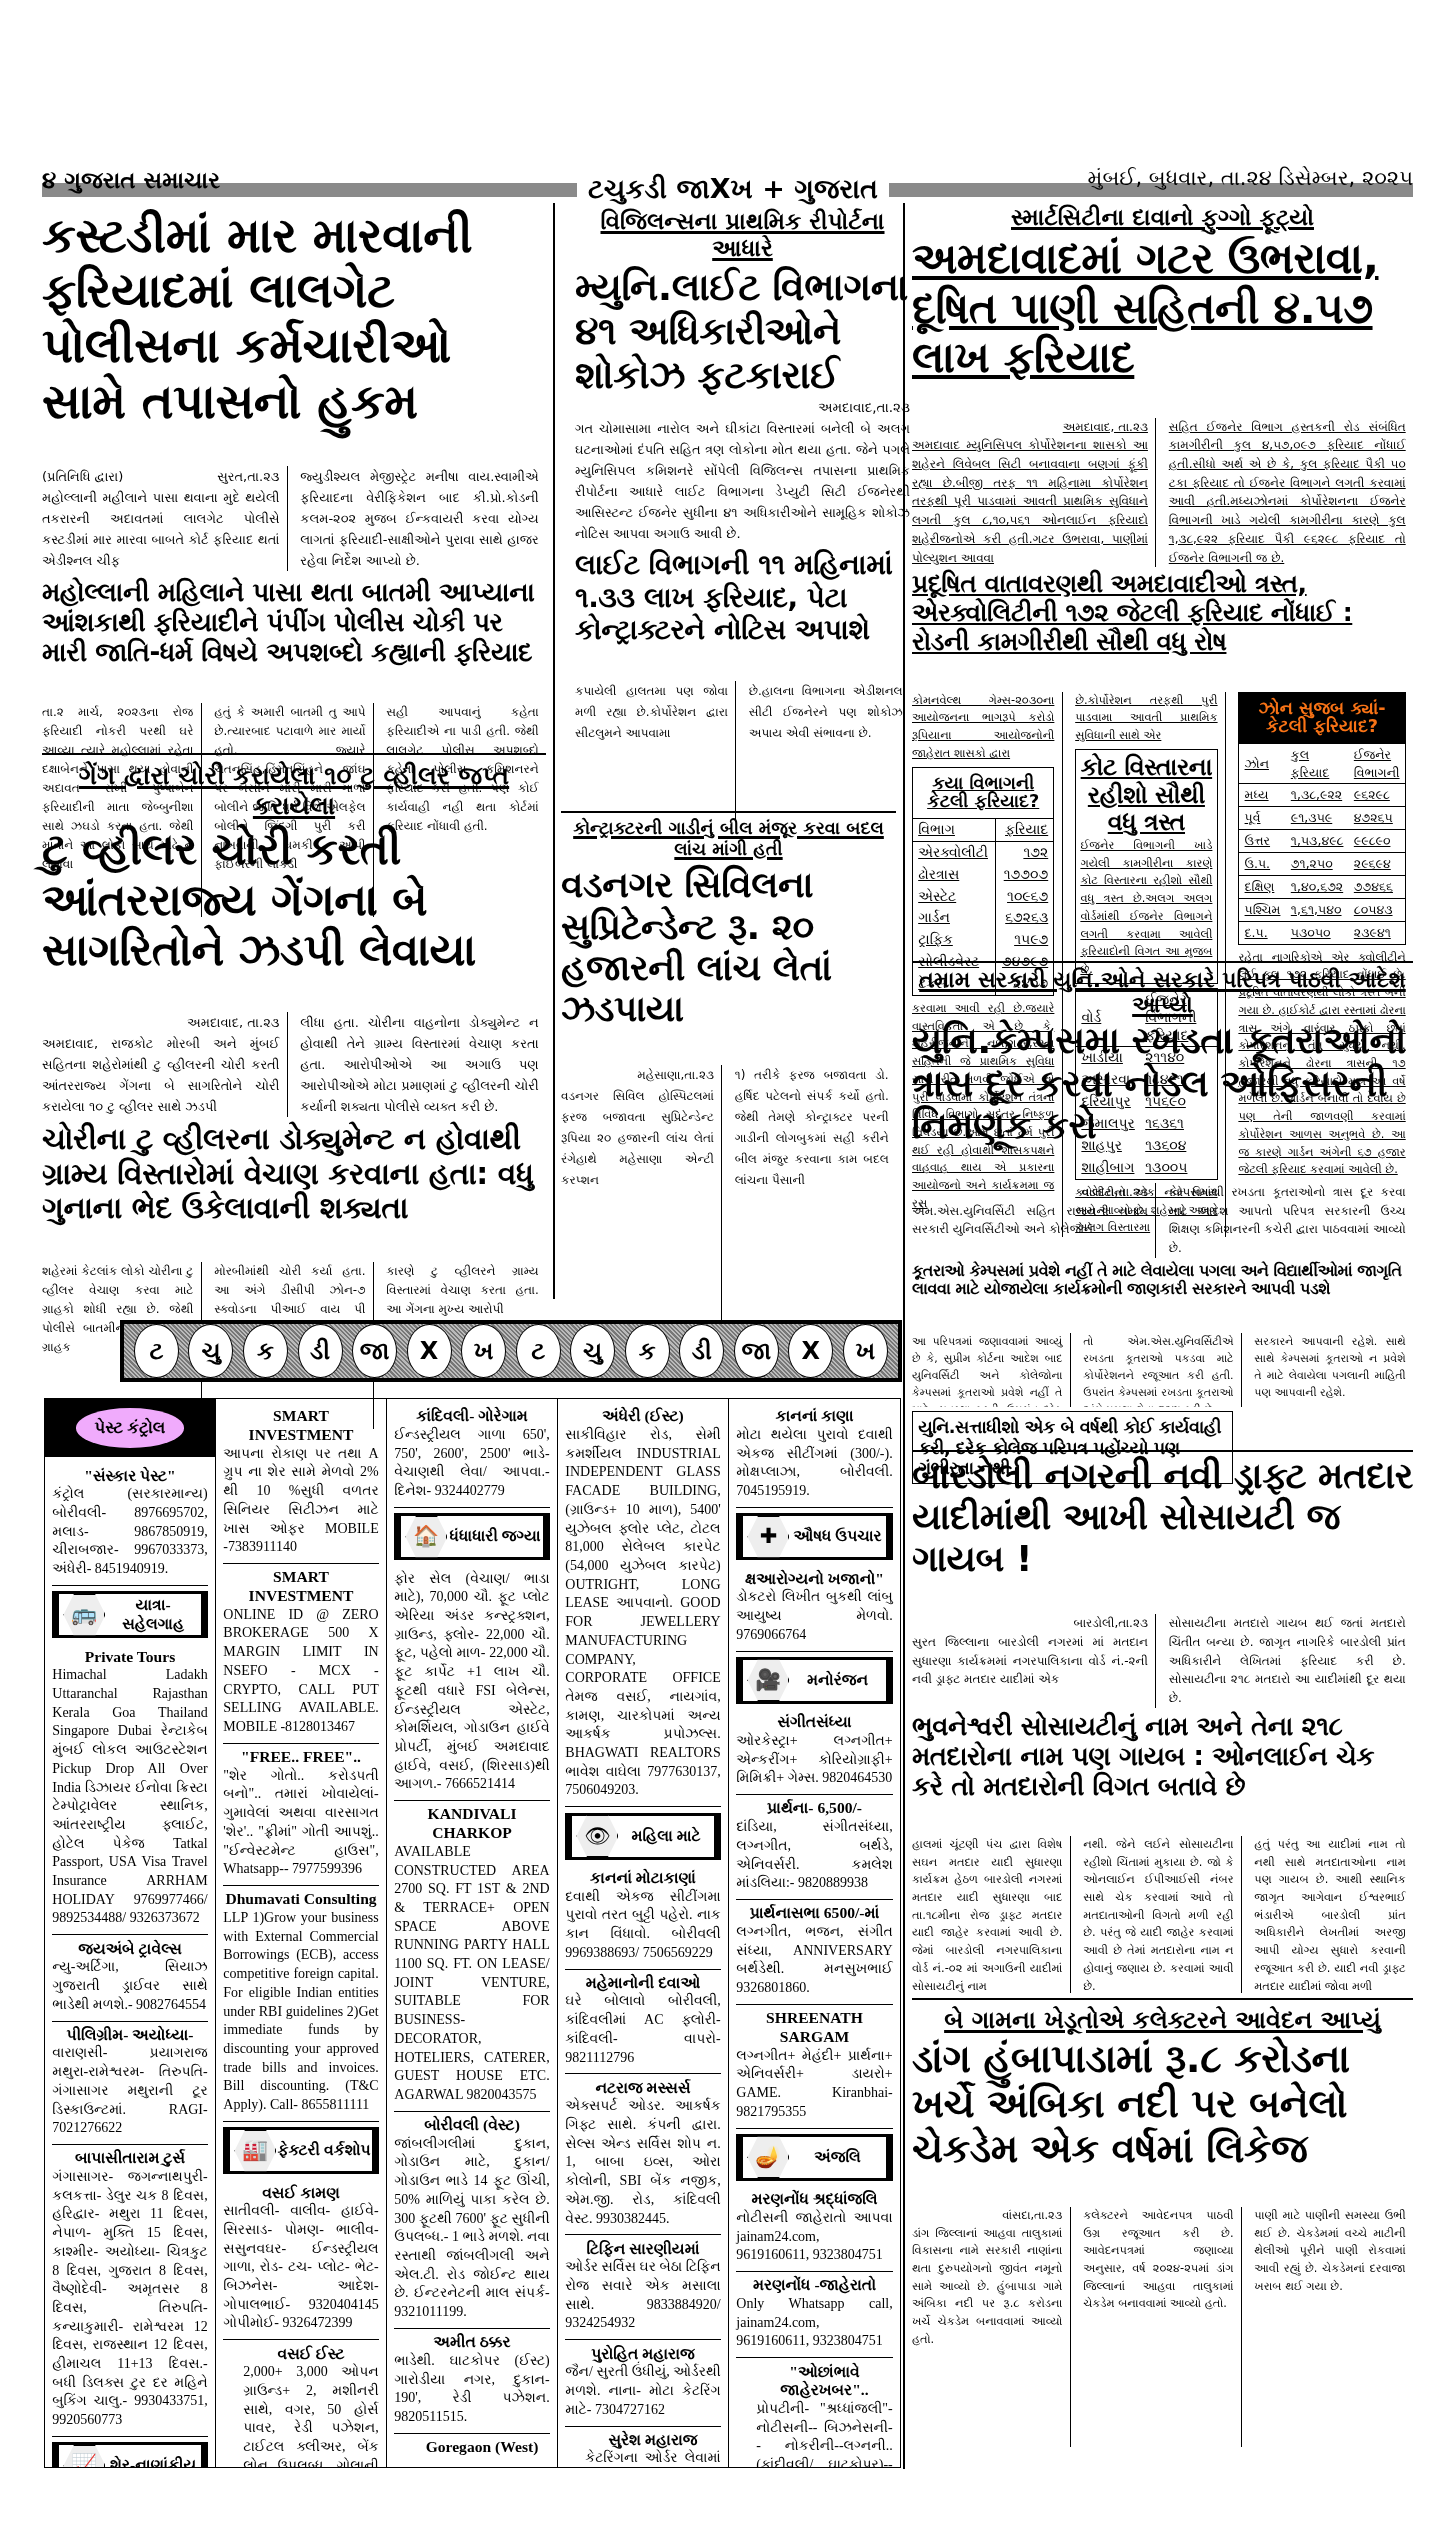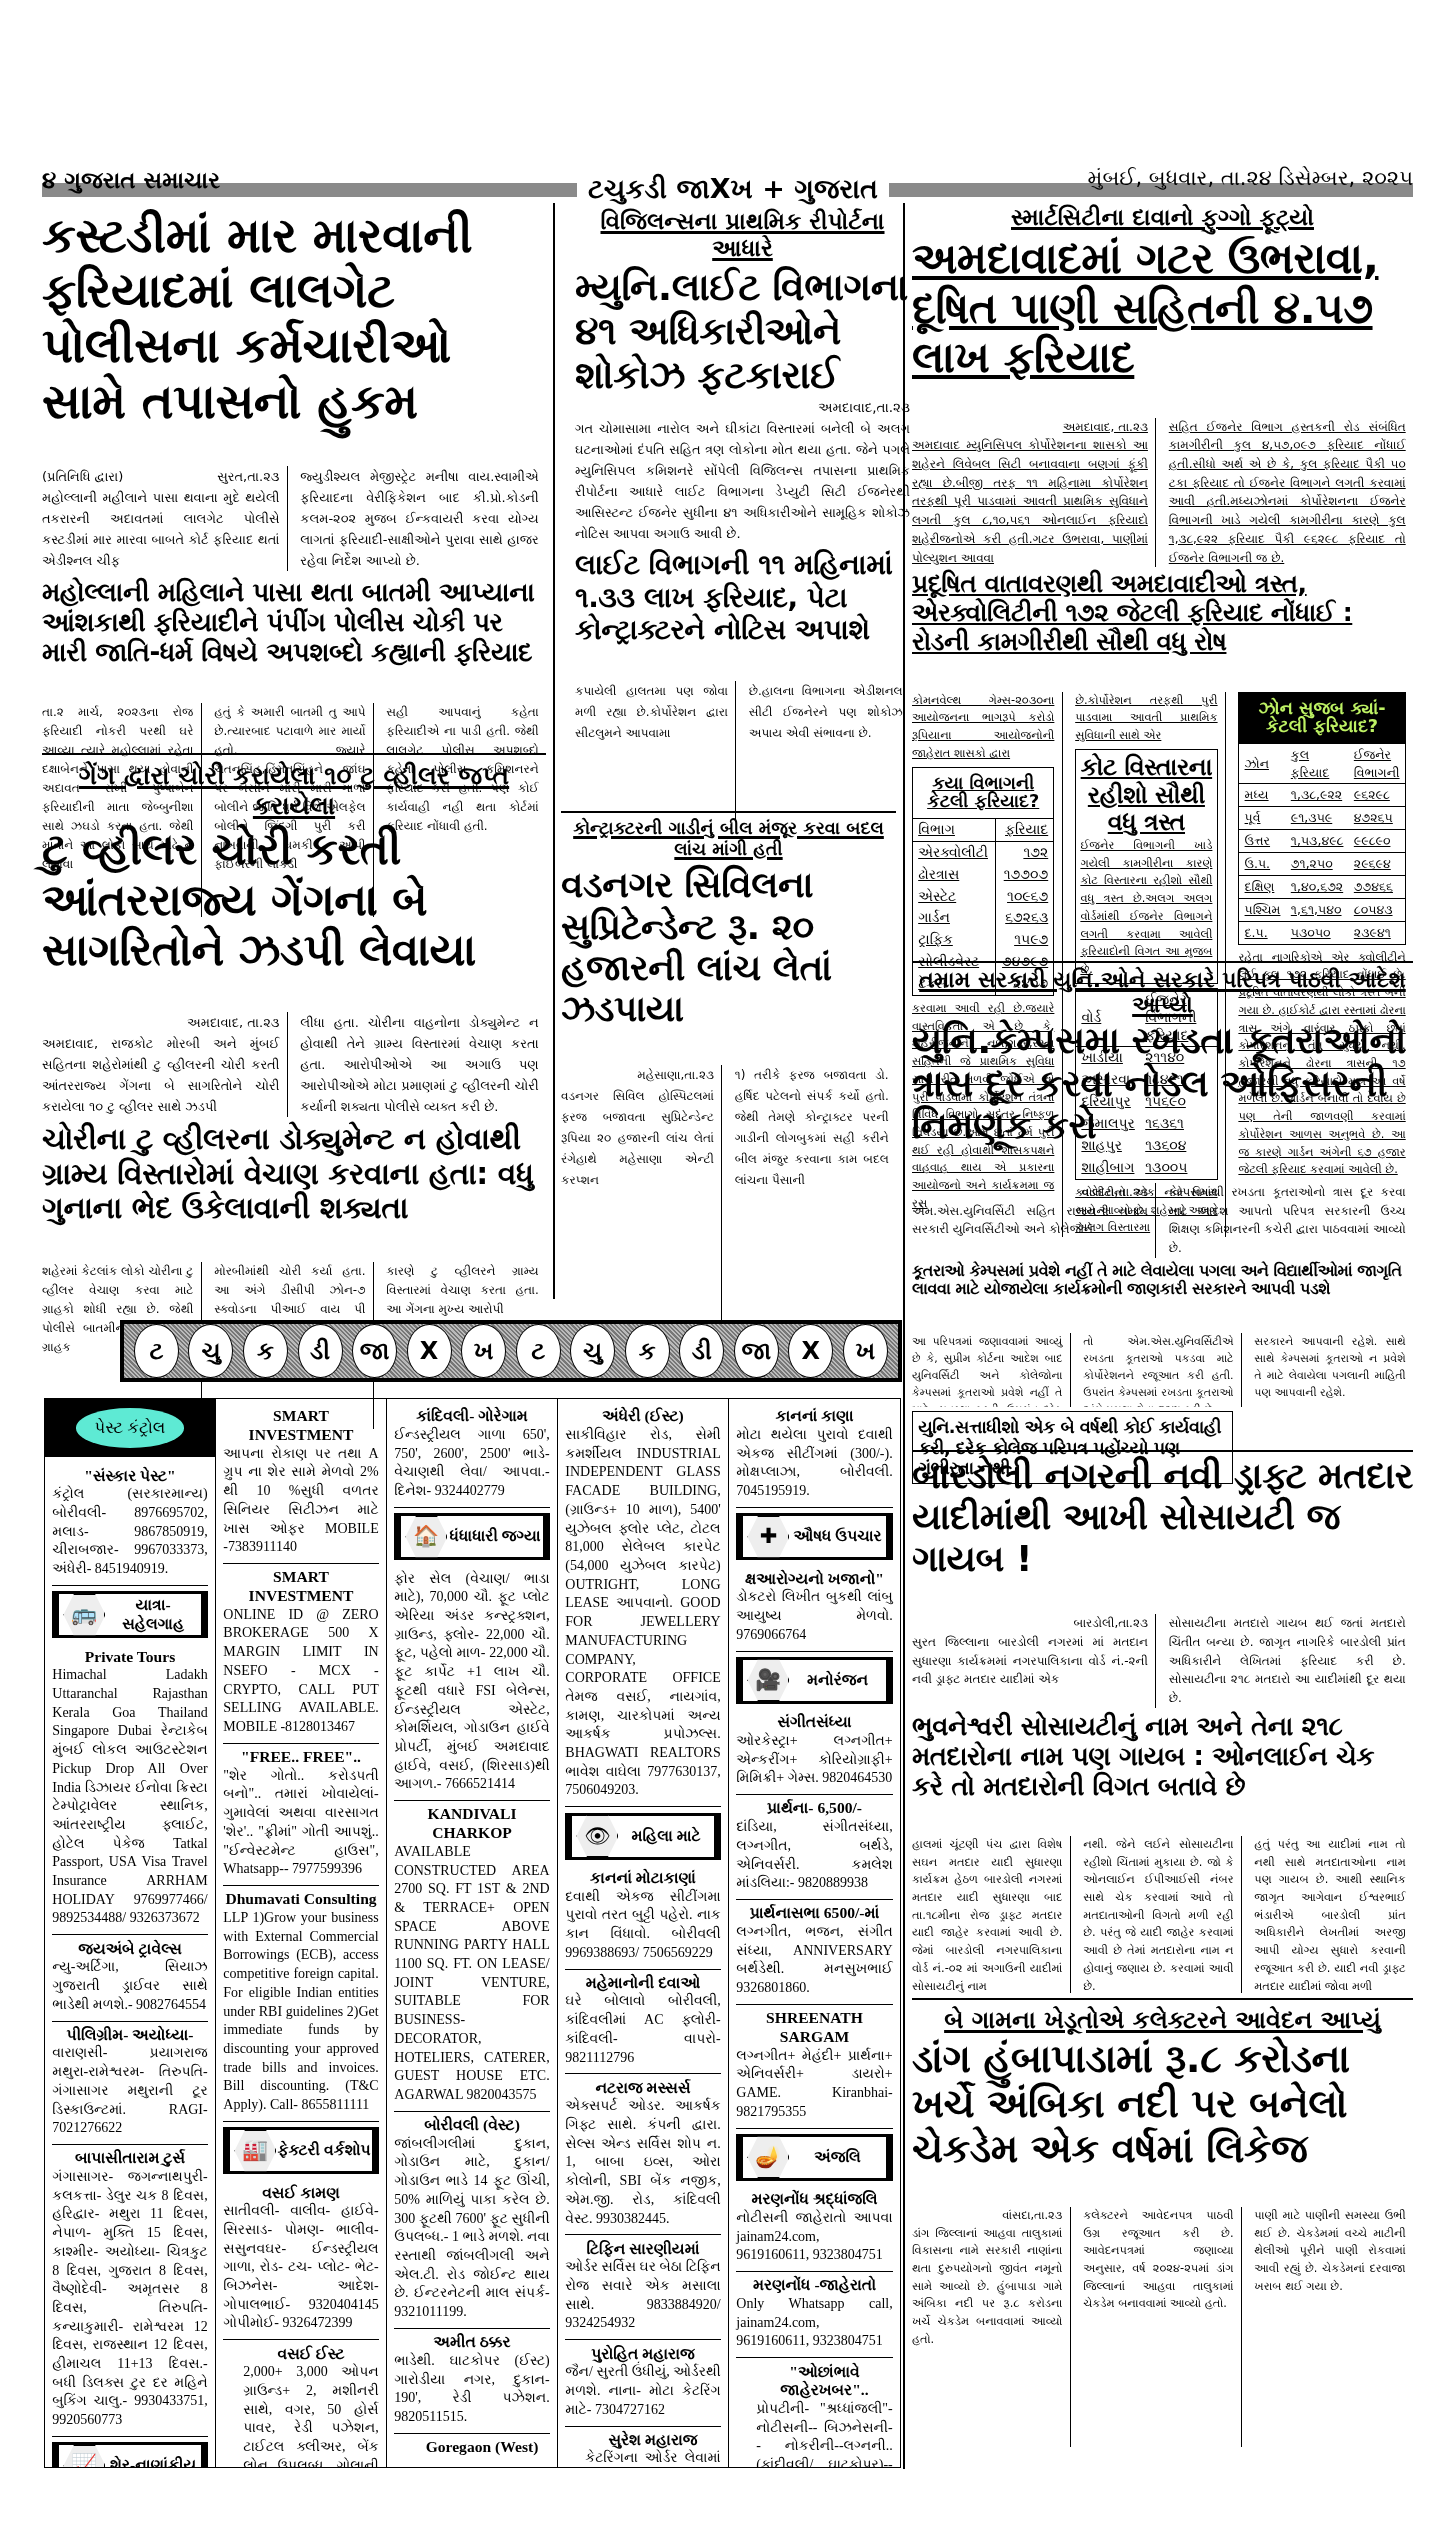--- a/index.html
+++ b/index.html
@@ -19,42 +19,42 @@
   .body { font-size: 13px; line-height: 21px; text-align: justify; overflow: hidden; }
   .cols2 { display: grid; grid-template-columns: 1fr 1fr; column-gap: 12.5px; }
   .cols3 { display: grid; grid-template-columns: 1fr 1fr 1fr; column-gap: 12.5px; }
   .col { border-right: 1px solid #000; padding-right: 7.3px; margin-top: 30px; }
   .col:last-child { border-right: none; }
   .dateline { text-align: right; }
   table.t { border-collapse: collapse; width: 100%; font-size: 14px; }
   table.t td { padding: 2.1px 5.2px; }
   .box { border: 1.6px solid #000; }
   .tbl-title { font-weight: bold; font-size: 17.7px; text-align: center; padding: 7.3px 3.1px; border-bottom: 1.6px solid #000; }
-  .tbl-title.dark { background: #000; color: #bef264; }
+  .tbl-title.dark { background: #000; color: #f97316; }
   .banner { left: 120px; top: 1320px; width: 782px; height: 62px; border: 4.2px solid #000;
      background: repeating-linear-gradient(45deg,#777 0 1.6px,#bbb 1.6px 3.1px); display: flex;
      align-items: center; justify-content: space-around; padding: 0 5.2px; }
   .banner .oval { width: 45px; height: 54px; border-radius: 50%; background: #fff; border: 1.6px solid #000;
      display: flex; align-items: center; justify-content: center; font-weight: bold; font-size: 24px; }
   .cls-grid { left: 44px; top: 1398px; width: 857px; height: 1070px; border: 1.6px solid #000;
      display: grid; grid-template-columns: repeat(5, 1fr); }
   .cls-col { border-right: 1.6px solid #000; padding: 4.2px 7.3px; font-family: "Liberation Serif", serif;
      font-size: 14px; line-height: 18.7px; overflow: hidden; }
   .cls-col:last-child { border-right: none; }
   .ad { padding: 4.2px 0 6.2px; border-bottom: 1.6px solid #000; }
   .ad:last-child { border-bottom: none; margin-left: 20px; }
   .ad-title { font-weight: bold; text-align: center; font-size: 15.6px; }
   .ad-text { text-align: justify; }
   .cat { height: 47px; border: 3.1px solid #000; border-left-width: 7.3px; border-right-width: 7.3px;
      display: flex; align-items: center; margin: 5.2px 0; background: #fff; }
   .cat .ic { width: 42px; height: 42px; border: 1px solid #000; display: flex; align-items: center;
      justify-content: center; font-size: 21px; margin-left: 4.2px; clip-path: polygon(25% 0,75% 0,100% 50%,75% 100%,25% 100%,0 50%); background:#eee; }
   .cat .lbl { flex: 1; text-align: center; font-weight: bold; font-size: 15.6px; }
   .pest-head { background: #000; padding: 9.4px 5.2px; margin: -4.2px -7.3px 5.2px; display: flex; justify-content: center; }
-  .pest-head span { background: #5eead4; border-radius: 50%; padding: 10.4px 18.7px; font-weight: normal; font-size: 16.6px; }
+  .pest-head span { background: #f0abfc; border-radius: 50%; padding: 10.4px 18.7px; font-weight: bold; font-size: 16.6px; }
 </style>
 </head>
 <body>
 
 <div class="abs masthead-bar"></div>
 <div class="abs masthead-left">૪ ગુજરાત સમાચાર</div>
 <div class="abs masthead-center">ટચુકડી જાXખ + ગુજરાત</div>
 <div class="abs masthead-right">મુંબઈ, બુધવાર, તા.૨૪ ડિસેમ્બર, ૨૦૨૫</div>
 
 <div class="vrule" style="left:553px; top:203px; height:1096px;"></div>

